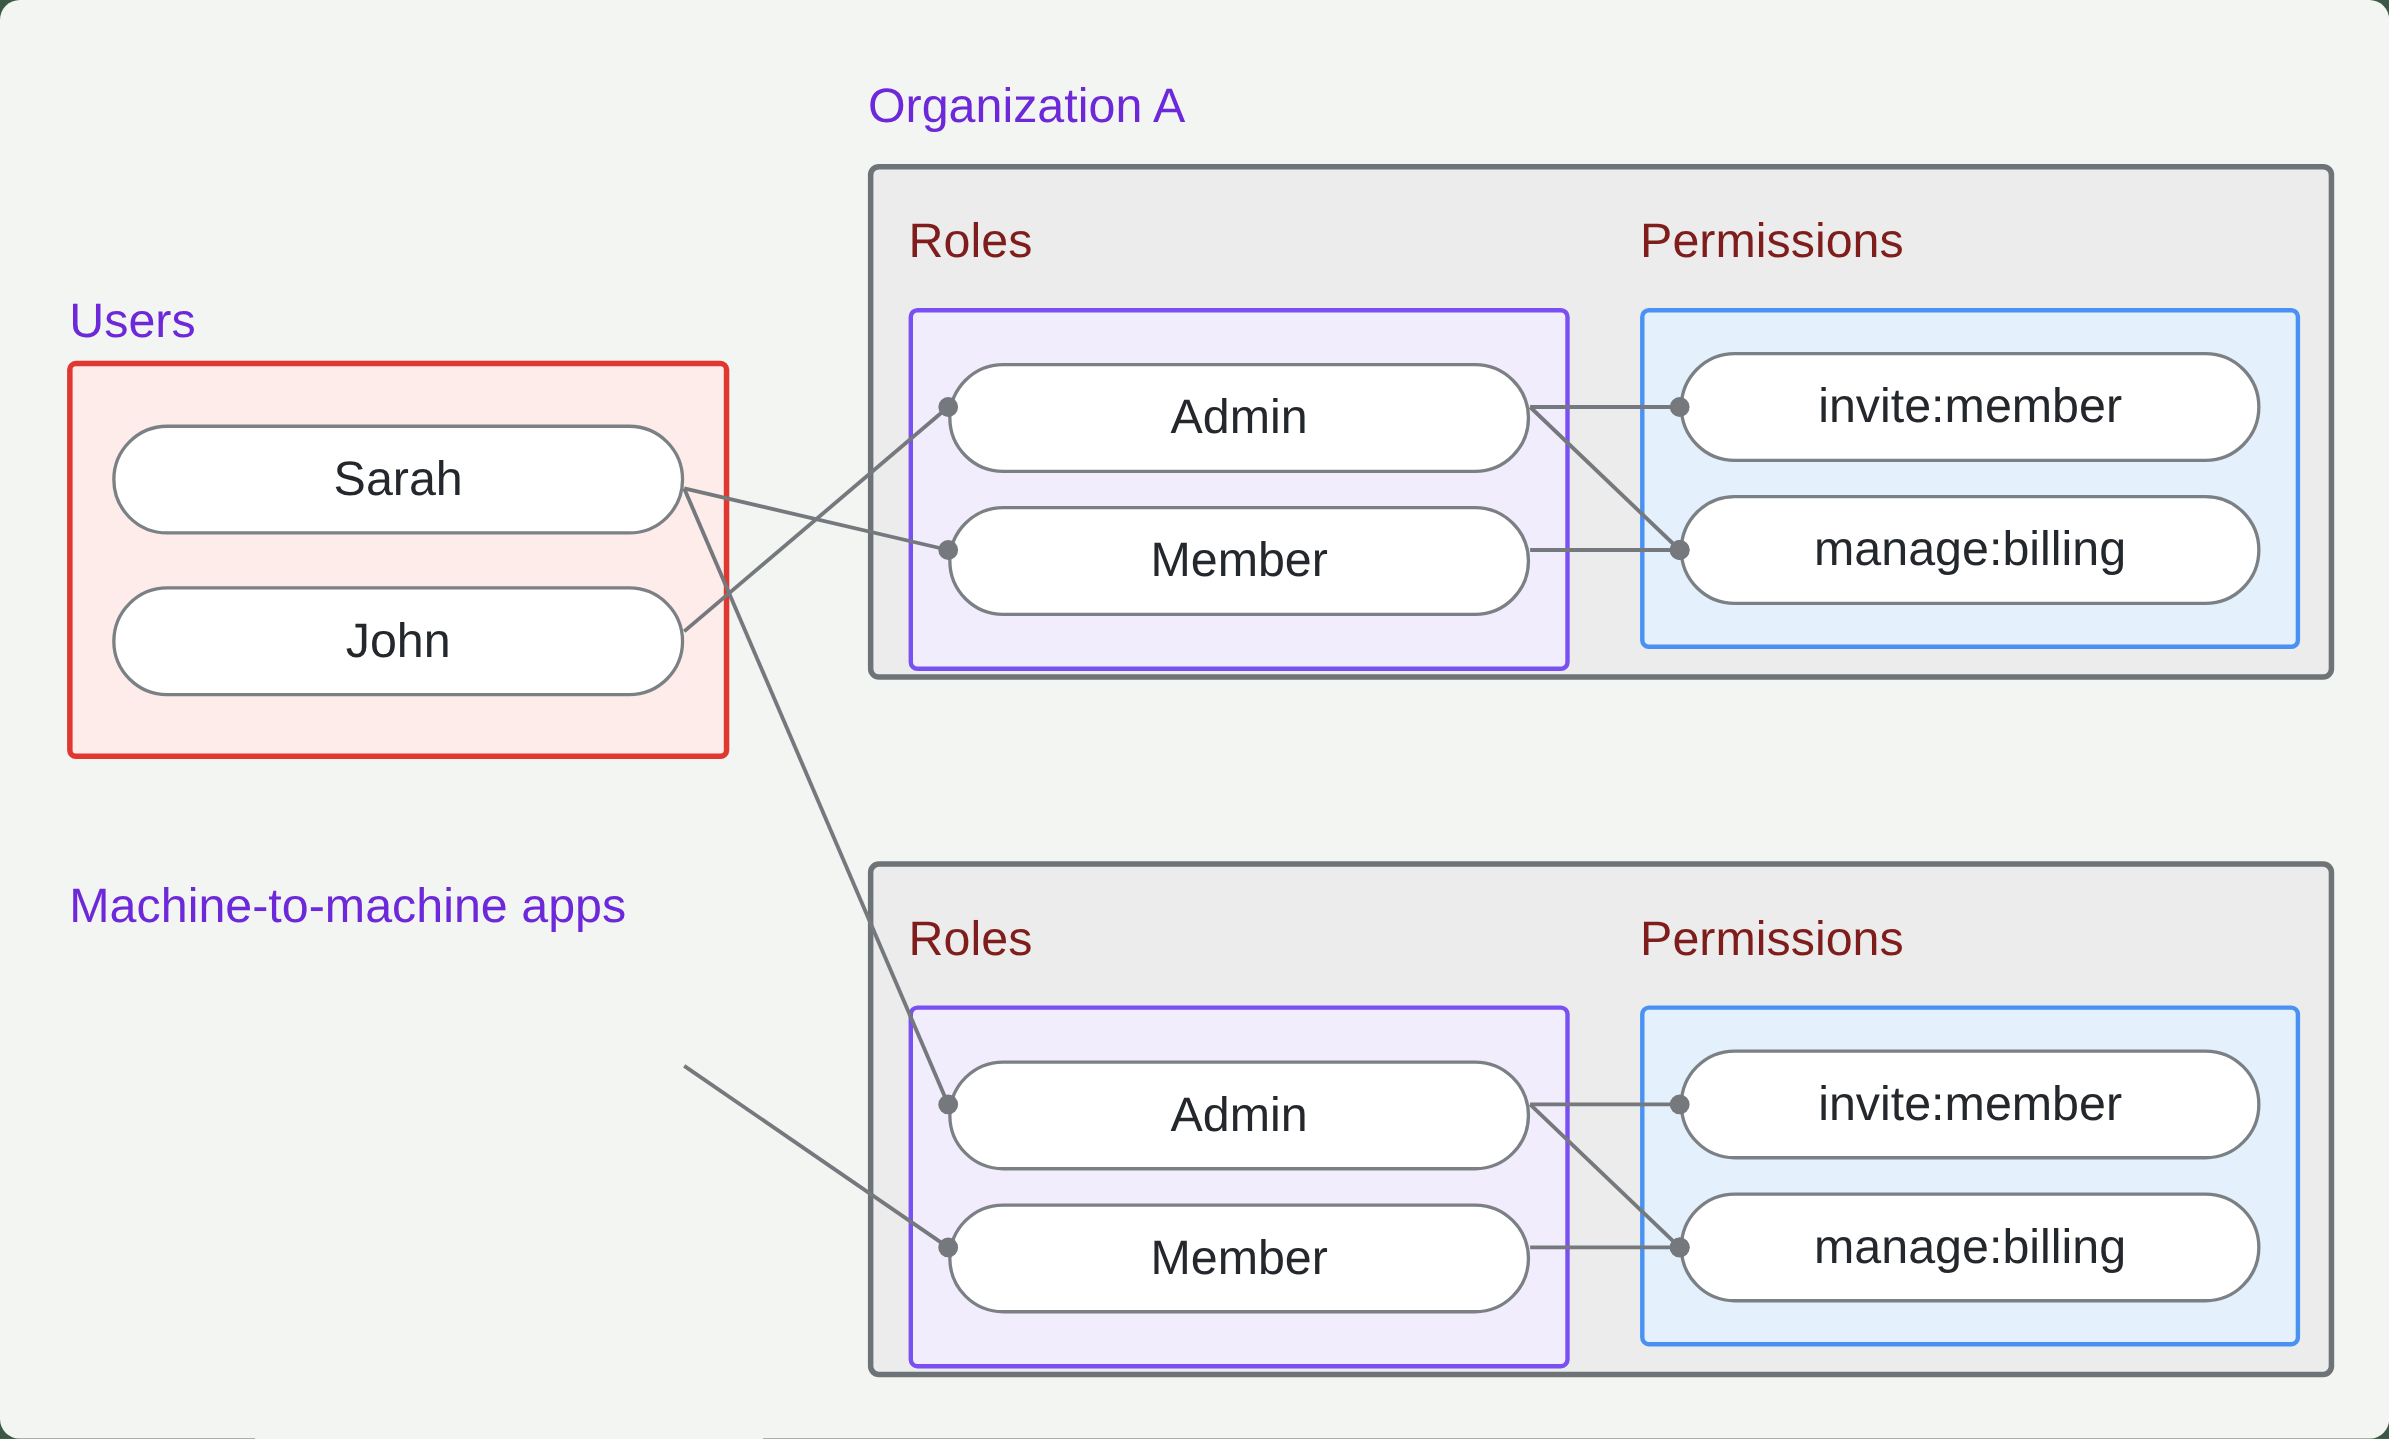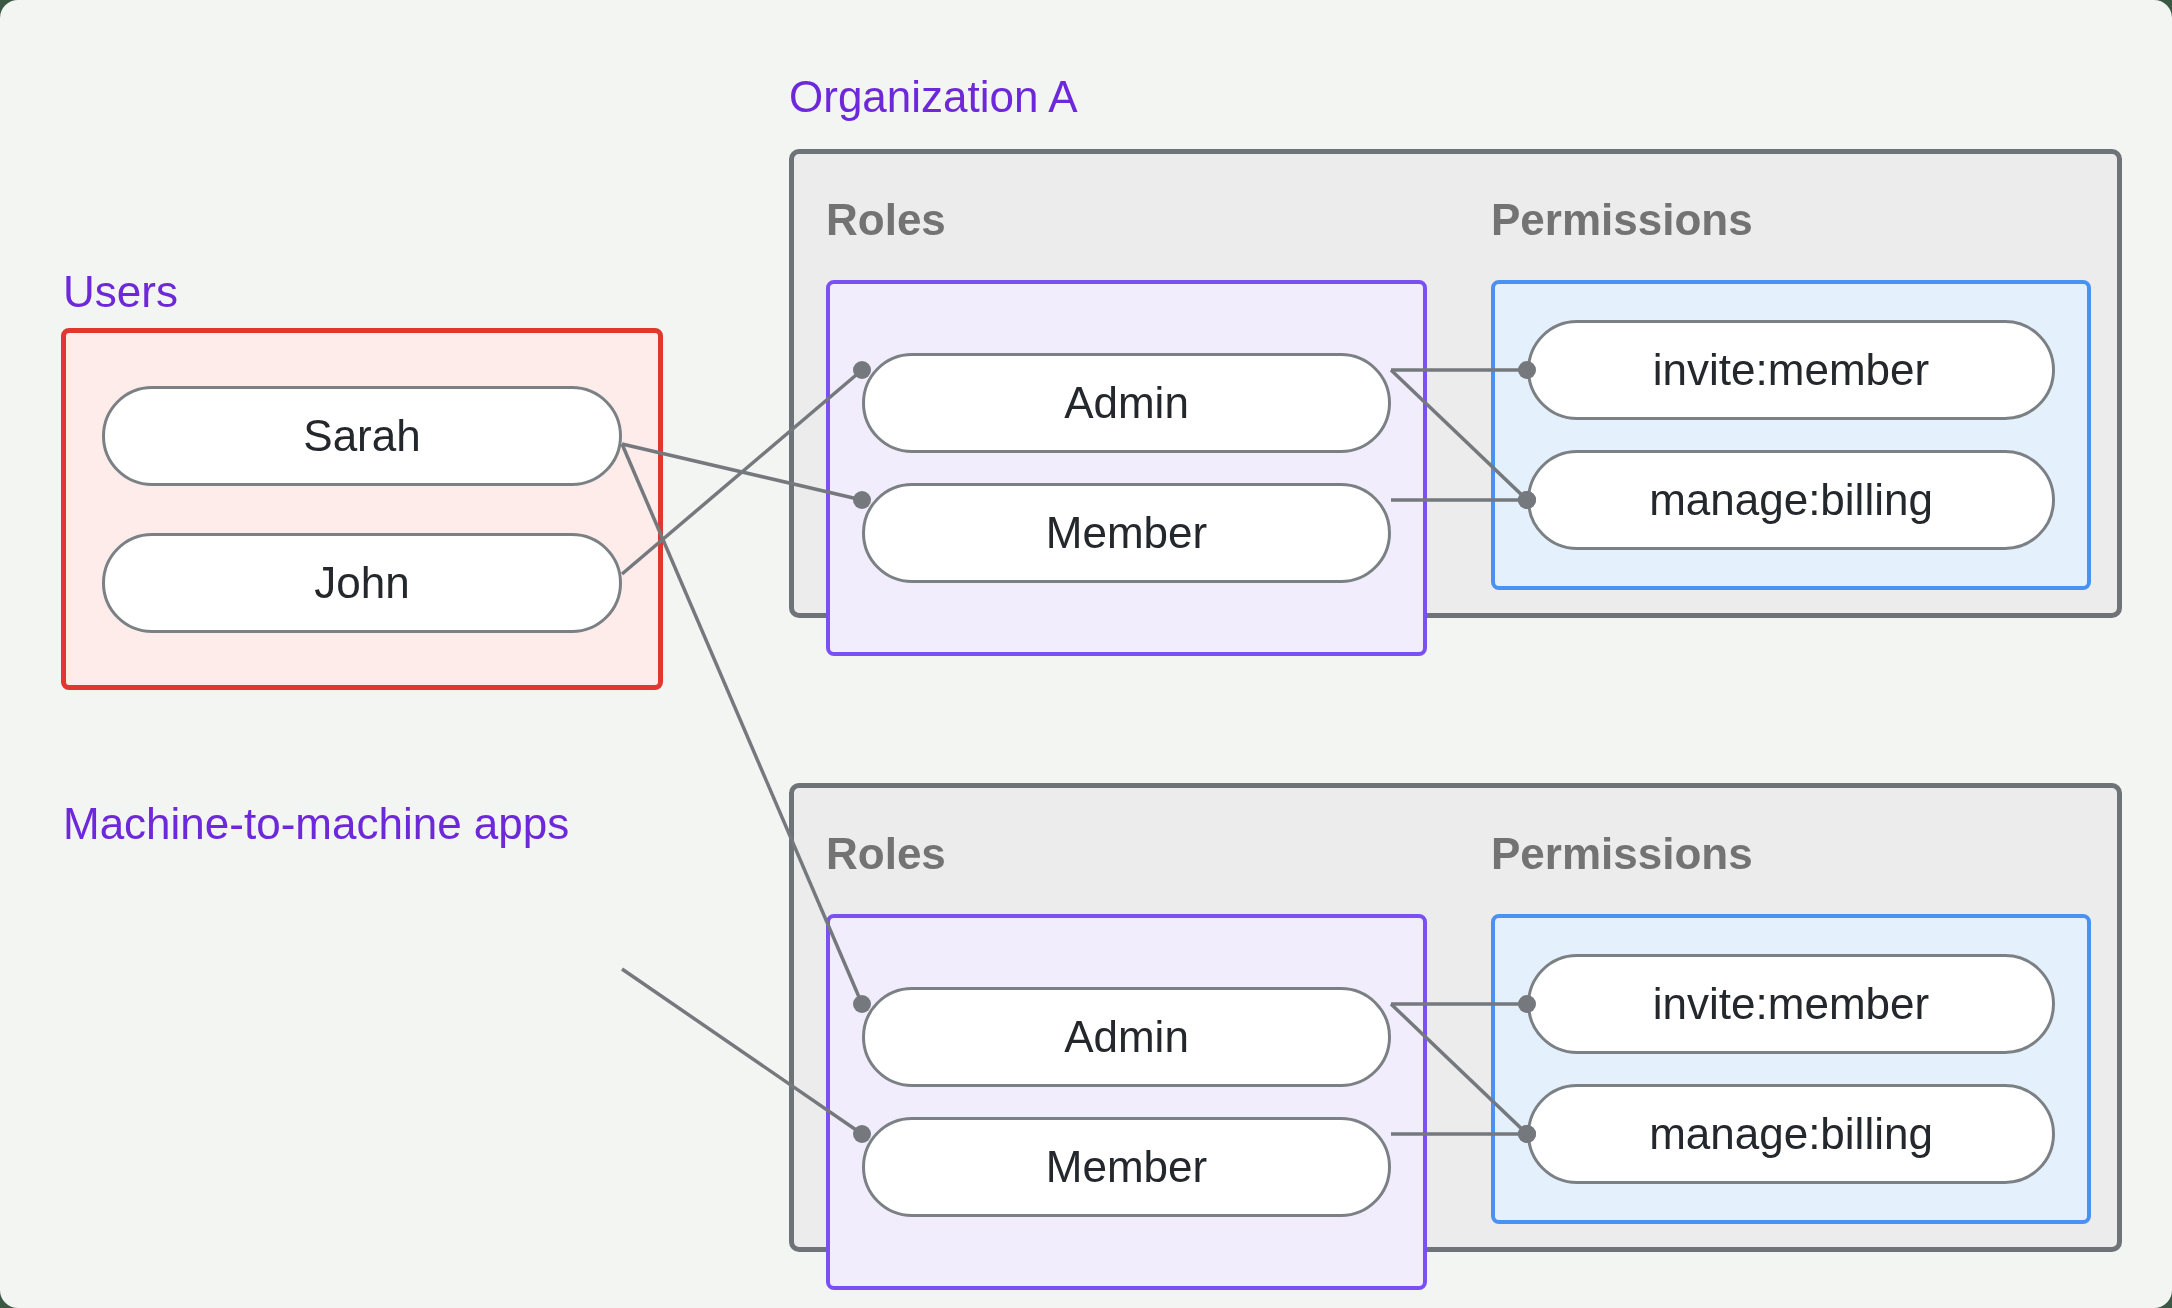--- a/index.html
+++ b/index.html
@@ -54,40 +54,40 @@
     background: #ebeceb;
     border: 5px solid #6e7377;
     border-radius: 10px;
   }
   #org-a-box { left: 789px; top: 149px; }
   #org-b-box { left: 789px; top: 783px; }
   .org-inner-label {
     position: absolute;
     font-size: 44px;
     line-height: 1.2;
-    font-weight: 700;
-    color: #737373;
+    font-weight: 400;
+    color: #7f1d1d;
     white-space: nowrap;
   }
   .org-label-roles { left: 32px; top: 40px; }
   .org-label-perms { left: 697px; top: 40px; }
   .sub-box {
     position: absolute;
     box-sizing: border-box;
     top: 126px;
     display: flex;
     flex-direction: column;
     justify-content: center;
     gap: 30px;
     padding: 0 32px;
     border-radius: 8px;
   }
   .sub-roles {
     left: 32px;
-    width: 601px; height: 376px;
+    width: 601px; height: 330px;
     background: #f2edfd;
     border: 4px solid #7a50f2;
   }
   .sub-perms {
     left: 697px;
     width: 600px; height: 310px;
     background: #e4f0fc;
     border: 4px solid #4991f2;
   }
   .pill {

